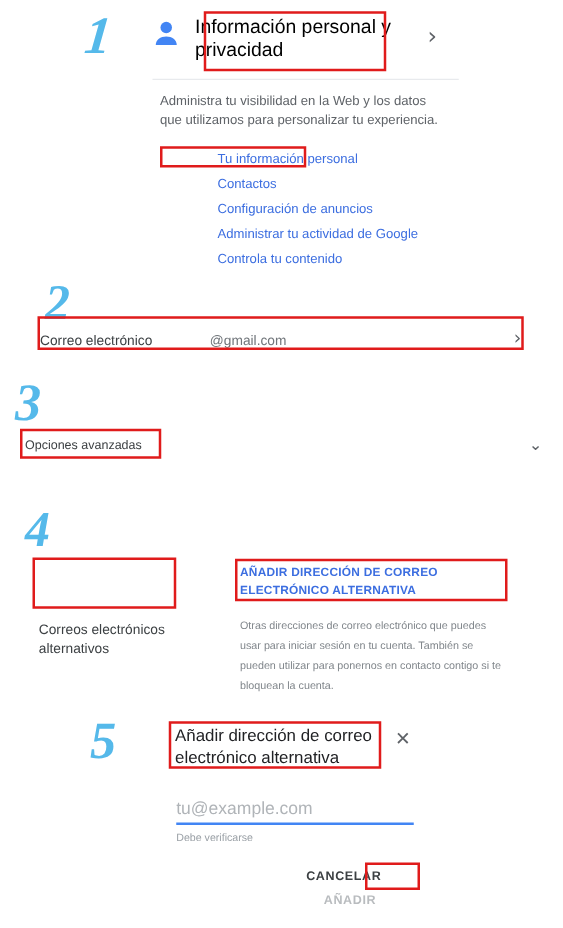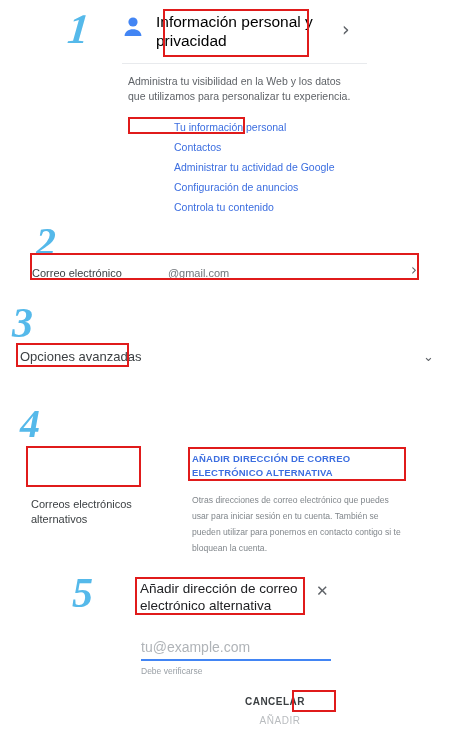--- a/index.html
+++ b/index.html
@@ -131,21 +131,21 @@
   
   .advanced-row {
     position: absolute;
     left: 16px;
     top: 344px;
     width: 418px;
     height: 24px;
     display: flex;
     align-items: center;
   }
-  .advanced-label { font-size: 13px; color: #3c4043; padding: 2px 4px; }
+  .advanced-label { font-size: 10px; color: #3c4043; padding: 2px 4px; }
   .advanced-chevron {
     margin-left: auto;
     font-size: 13px;
     color: #5f6368;
     font-family: "DejaVu Sans", sans-serif;
   }
 
   
   .alt-label {
     position: absolute;
@@ -239,21 +239,21 @@
     letter-spacing: .5px;
     color: #3c4043;
     background: none;
     border: none;
     padding: 4px 6px;
     font-family: "Liberation Sans", sans-serif;
     cursor: pointer;
   }
   .btn-add {
     font-size: 10px;
-    font-weight: normal;
+    font-weight: bold;
     letter-spacing: .5px;
     color: #b9bcbf;
     background: none;
     border: none;
     padding: 4px 8px;
     margin-left: 10px;
     font-family: "Liberation Sans", sans-serif;
     cursor: default;
   }
 </style>
@@ -273,22 +273,22 @@
 </div>
 <div class="header-chevron">›</div>
 <div class="redbox" style="left:163px; top:9px; width:146px; height:48px;"></div>
 
 <div class="header-rule"></div>
 <div class="header-desc">Administra tu visibilidad en la Web y los datos que utilizamos para personalizar tu experiencia.</div>
 
 <div class="link-list">
   <a class="link-item" href="#">Tu información personal</a>
   <a class="link-item" href="#">Contactos</a>
+  <a class="link-item" href="#">Configuración de anuncios</a>
   <a class="link-item" href="#">Administrar tu actividad de Google</a>
-  <a class="link-item" href="#">Configuración de anuncios</a>
   <a class="link-item" href="#">Controla tu contenido</a>
 </div>
 <div class="redbox" style="left:128px; top:117px; width:117px; height:17px;"></div>
 
 <div class="annot-num annot-2">2</div>
 
 <div class="email-row">
   <span class="email-label">Correo electrónico</span>
   <span class="email-value">@gmail.com</span>
   <span class="email-chevron">›</span>

